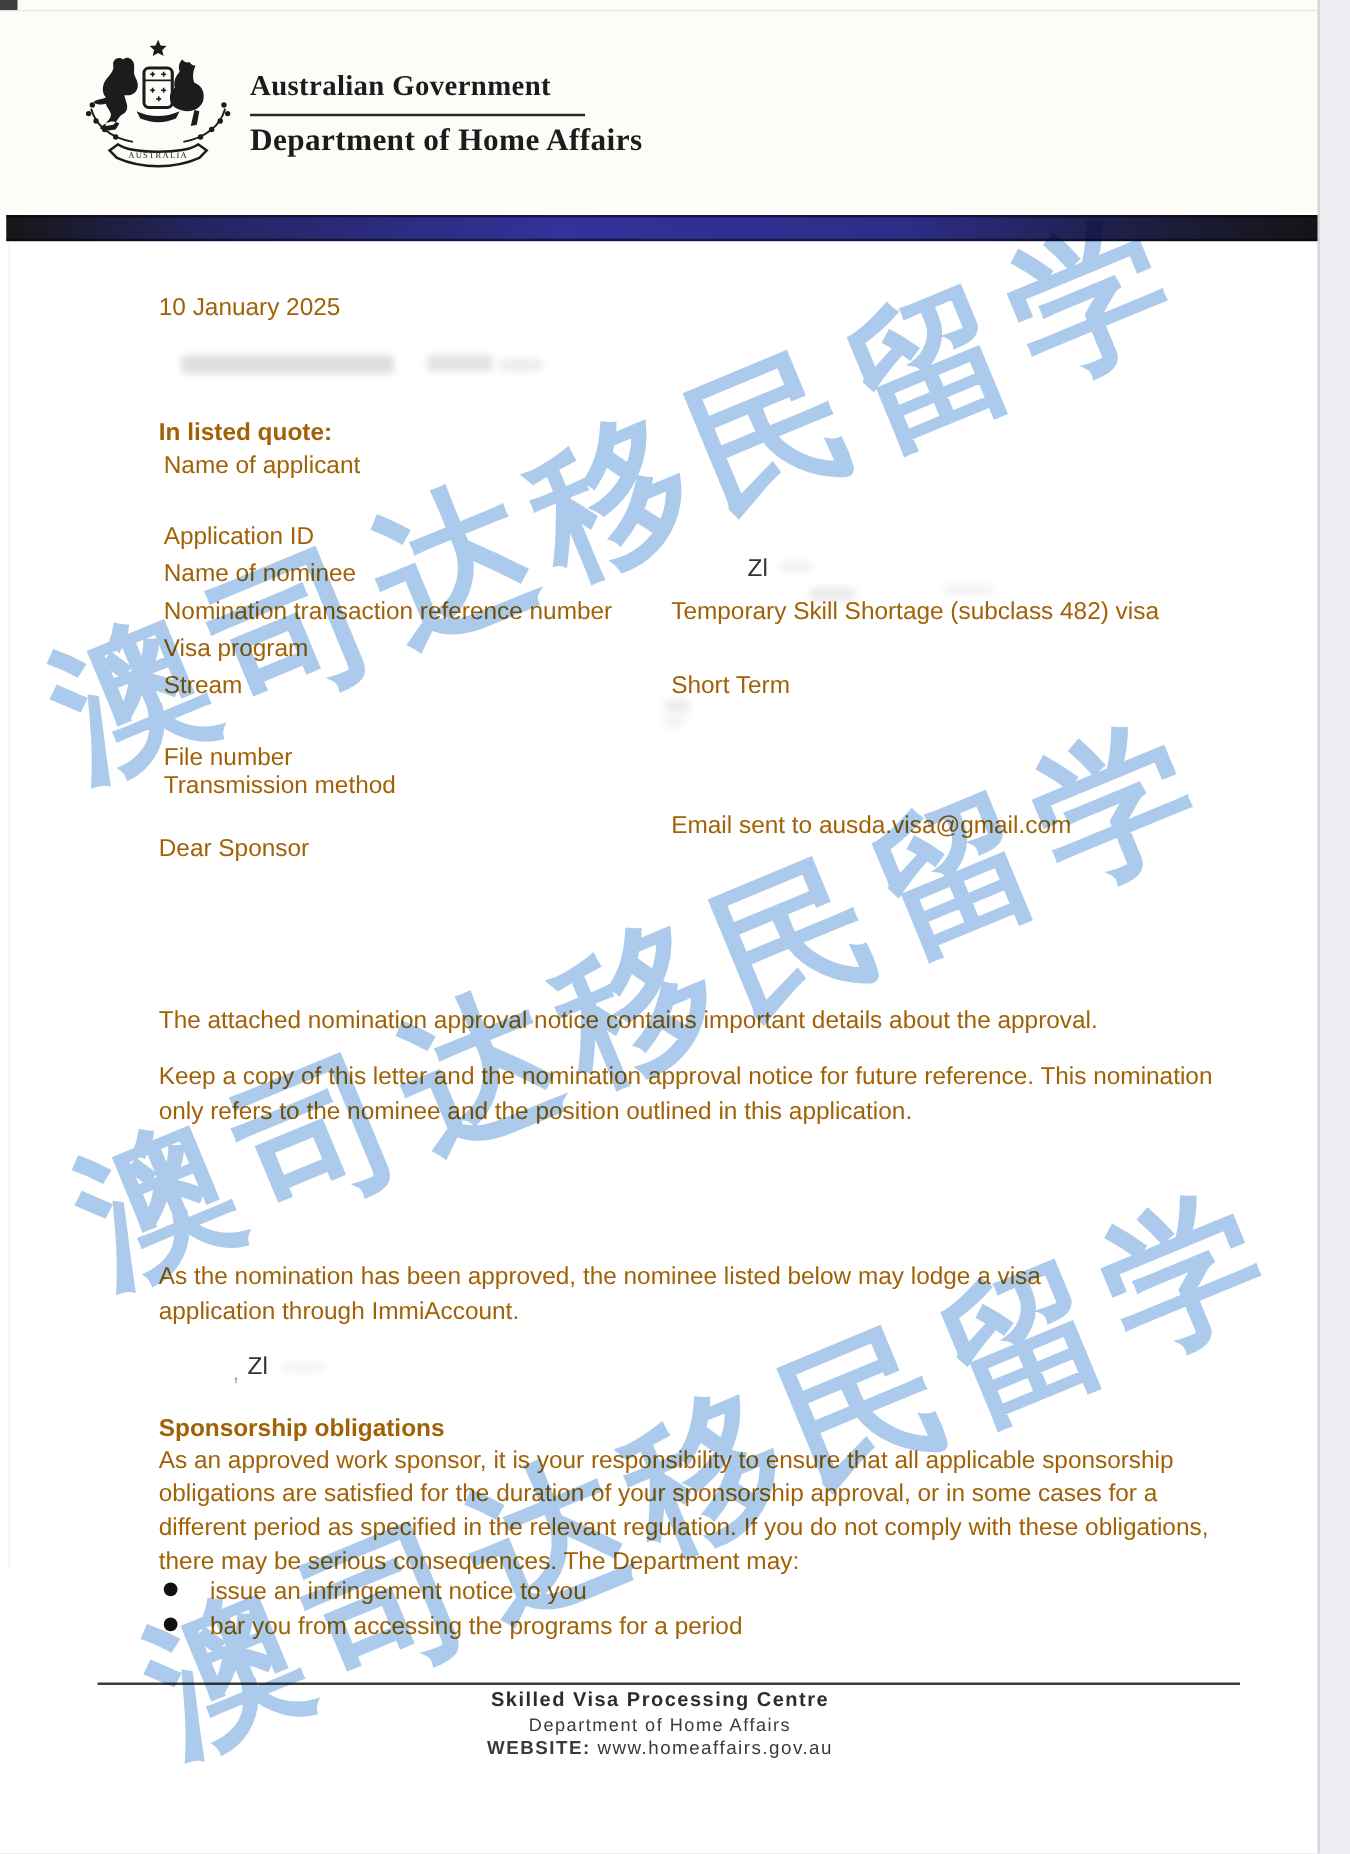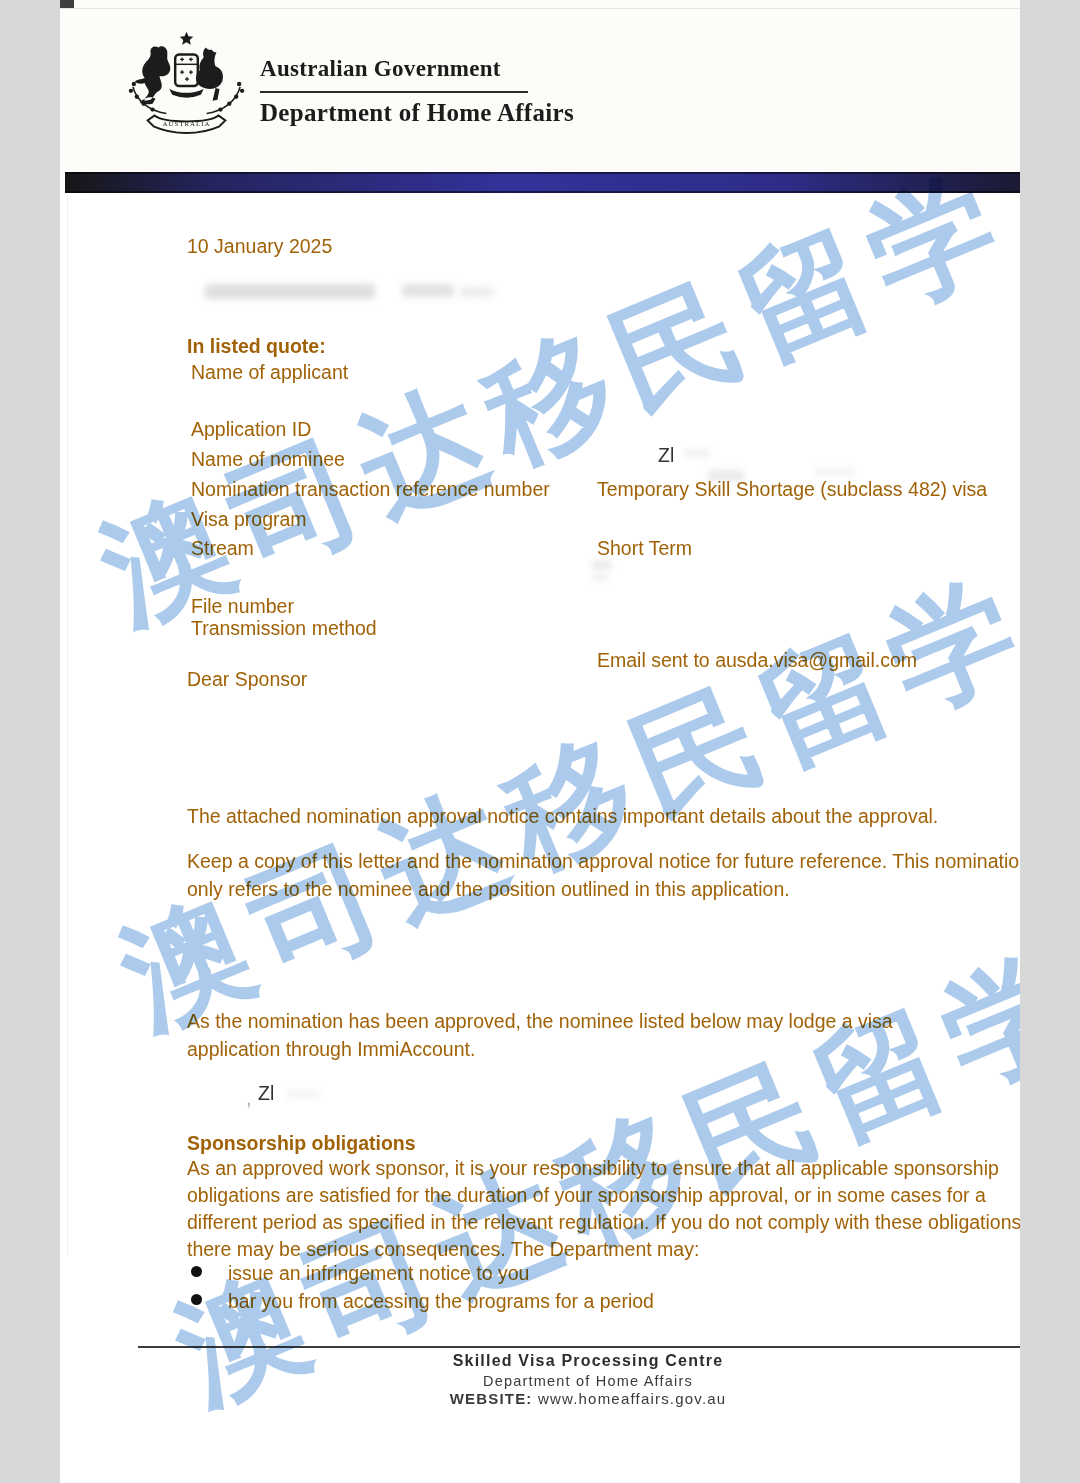--- a/index.html
+++ b/index.html
@@ -1,17 +1,17 @@
 <!DOCTYPE html>
 <html><head>
 <meta charset="utf-8">
 <style>
   html,body{margin:0;padding:0;background:#d8d8d8;}
   .page{
-    position:relative;width:960px;height:1483px;margin:0 auto;
+    position:relative;width:1080px;height:1483px;margin:0 auto;
     background:#ffffff;overflow:hidden;
     font-family:"Liberation Sans","DejaVu Sans",sans-serif;
     color:#1e1e1e;
   }
   .abs{position:absolute;}
   
   .head-zone{position:absolute;left:0;top:0;width:1056px;height:172px;background:#fdfcf8;}
   .top-hairline{position:absolute;left:0;top:8px;width:1056px;height:1px;background:#e4e4e4;}
   .top-notch{position:absolute;left:0;top:0;width:14px;height:8px;background:#3f3f3f;}
   .govt-title{position:absolute;left:200px;top:56px;font-family:"Liberation Serif","DejaVu Serif",serif;font-weight:bold;font-size:23px;color:#1c1c1c;letter-spacing:.3px;}

